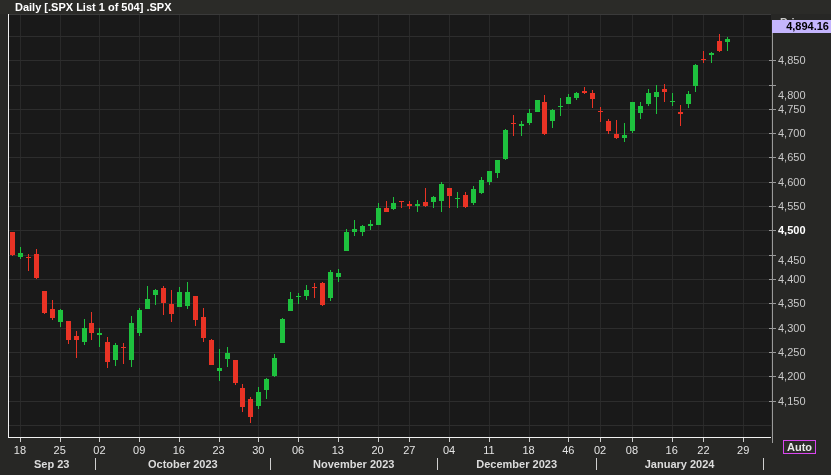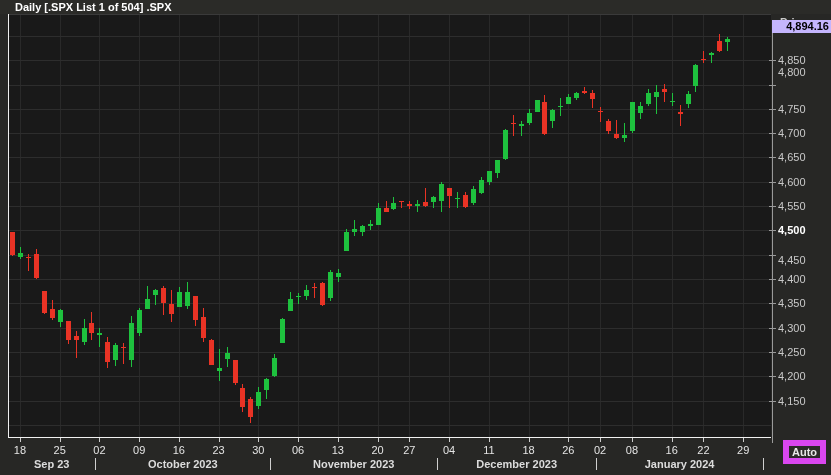--- a/index.html
+++ b/index.html
@@ -23,21 +23,21 @@
   .price-header{position:absolute;top:2px;left:8px;font-size:11px;font-weight:bold;color:#c9c9c9;}
   .price-badge{
     position:absolute;top:16px;left:0;width:59px;height:13px;box-sizing:border-box;
     color:#000;font-size:11px;font-weight:bold;text-align:right;
     padding-right:2px;line-height:13px;
   }
   .plabel{position:absolute;left:6px;font-size:11px;color:#c9c9c9;line-height:12px;white-space:nowrap;}
   .plabel.bold{color:#ffffff;font-weight:bold;}
   .auto-btn{
     position:absolute;left:11px;top:426px;
-    border:6px solid #d946ef;background:#2b2b28;color:#e8e8e8;
+    border:1px solid #d946ef;background:#2b2b28;color:#e8e8e8;
     font-size:11px;font-weight:bold;line-height:12px;padding:0 3px;cursor:pointer;
   }
   
   .x-axis{position:absolute;left:0;top:444px;width:772px;height:31px;z-index:3;}
   .xtick{position:absolute;top:0;transform:translateX(-50%);font-size:11px;color:#e4e4e4;white-space:nowrap;}
   .xmonth{position:absolute;top:14px;transform:translateX(-50%);font-size:11px;font-weight:bold;color:#dcdcdc;white-space:nowrap;}
   .xsep{position:absolute;top:14px;width:1px;height:12px;background:#cfcfcf;}
 </style>
 </head>
 <body>
@@ -498,21 +498,21 @@
       <line x1="703.5" y1="424" x2="703.5" y2="428"></line>
       <line x1="743.5" y1="424" x2="743.5" y2="428"></line>
     </g>
   </svg>
 
 <div class="price-axis">
   <div class="price-header">Price</div>
   <div class="price-badge" id="price-badge" style="top: 6px; background: #c4b5fd;">4,894.16</div>
   <div id="price-labels">
       <div class="plabel" style="top: 40.1897px;">4,850</div>
-      <div class="plabel" style="top: 52px;">4,800</div>
+      <div class="plabel" style="top: 75px;">4,800</div>
       <div class="plabel" style="top: 88.8103px;">4,750</div>
       <div class="plabel" style="top: 113.121px;">4,700</div>
       <div class="plabel" style="top: 137.431px;">4,650</div>
       <div class="plabel" style="top: 161.741px;">4,600</div>
       <div class="plabel" style="top: 186.052px;">4,550</div>
       <div class="plabel bold" style="top: 210.362px;">4,500</div>
       <div class="plabel" style="top: 240px;">4,450</div>
       <div class="plabel" style="top: 258.983px;">4,400</div>
       <div class="plabel" style="top: 283.293px;">4,350</div>
       <div class="plabel" style="top: 307.603px;">4,300</div>
@@ -531,21 +531,21 @@
     <span class="xtick" style="left: 178.88px;">16</span>
     <span class="xtick" style="left: 218.62px;">23</span>
     <span class="xtick" style="left: 258.359px;">30</span>
     <span class="xtick" style="left: 298.099px;">06</span>
     <span class="xtick" style="left: 337.839px;">13</span>
     <span class="xtick" style="left: 377.578px;">20</span>
     <span class="xtick" style="left: 409.37px;">27</span>
     <span class="xtick" style="left: 449.109px;">04</span>
     <span class="xtick" style="left: 488.849px;">11</span>
     <span class="xtick" style="left: 528.589px;">18</span>
-    <span class="xtick" style="left: 568.328px;">26</span>
+    <span class="xtick" style="left: 568.328px;">46</span>
     <span class="xtick" style="left: 600.12px;">02</span>
     <span class="xtick" style="left: 631.911px;">08</span>
     <span class="xtick" style="left: 671.651px;">16</span>
     <span class="xtick" style="left: 703.443px;">22</span>
     <span class="xtick" style="left: 743.182px;">29</span>
     <span class="xmonth" style="left: 51.7135px;">Sep 23</span>
     <span class="xmonth" style="left: 182.854px;">October 2023</span>
     <span class="xmonth" style="left: 353.734px;">November 2023</span>
     <span class="xmonth" style="left: 516.667px;">December 2023</span>
     <span class="xmonth" style="left: 679.599px;">January 2024</span>

